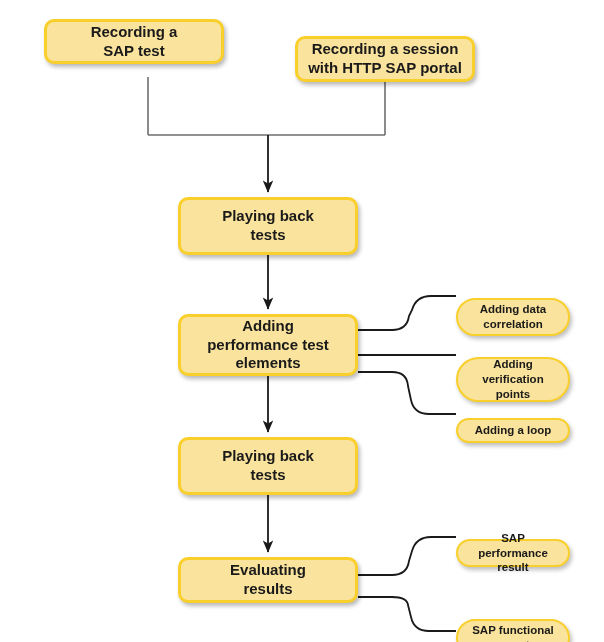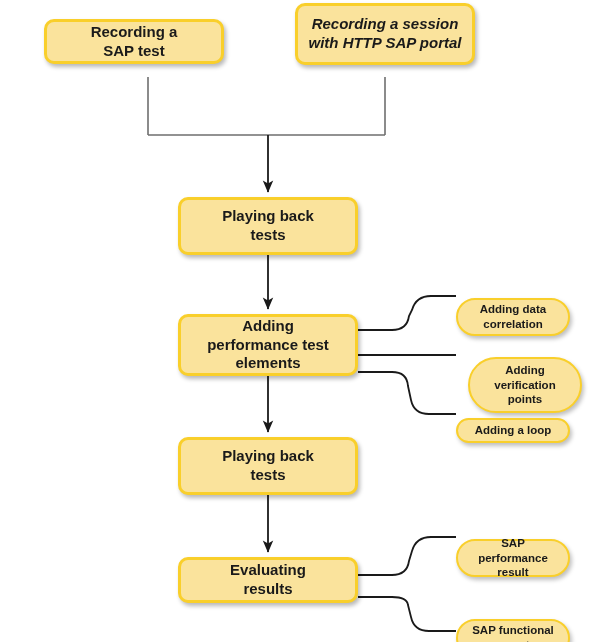--- a/index.html
+++ b/index.html
@@ -82,21 +82,21 @@
 
     <path d="M358,575 L392,575 Q407,575 409,561 L412,551 Q416,537 431,537 L456,537" stroke="#1a1a1a" stroke-width="1.8" fill="none"></path>
     <path d="M358,597 L392,597 Q407,597 408,605 L411,617 Q414,631 429,631 L456,631" stroke="#1a1a1a" stroke-width="1.8" fill="none"></path>
   </svg>
 
   <div class="node" style="left:44px; top:19px; width:180px; height:45px;">
     <span class="txt">Recording a
 SAP test</span>
   </div>
 
-  <div class="node" style="left:295px; top:3px; width:180px; height:62px;font-style:italic;">
+  <div class="node" style="left:295px; top:36px; width:180px; height:46px;">
     <span class="txt">Recording a session
 with HTTP SAP portal</span>
   </div>
 
   <div class="node" style="left:178px; top:197px; width:180px; height:58px;">
     <span class="txt">Playing back
 tests</span>
   </div>
 
   <div class="node" style="left:178px; top:314px; width:180px; height:62px;align-items:flex-end;">
@@ -113,30 +113,30 @@
   <div class="node" style="left:178px; top:557px; width:180px; height:46px;">
     <span class="txt">Evaluating
 results</span>
   </div>
 
   <div class="node pill" style="left:456px; top:277px; width:114px; height:38px;">
     <span class="txt">Adding data
 correlation</span>
   </div>
 
-  <div class="node pill" style="left:468px; top:336px; width:114px; height:56px;">
+  <div class="node pill" style="left:456px; top:336px; width:114px; height:45px;">
     <span class="txt">Adding verification
 points</span>
   </div>
 
   <div class="node pill" style="left:456px; top:397px; width:114px; height:25px;">
     <span class="txt">Adding a loop</span>
   </div>
 
-  <div class="node pill" style="left:456px; top:518px; width:114px; height:38px;">
+  <div class="node pill" style="left:456px; top:518px; width:114px; height:28px;">
     <span class="txt">SAP performance
 result</span>
   </div>
 
   <div class="node pill" style="left:456px; top:598px; width:114px; height:38px;">
     <span class="txt">SAP functional
 report</span>
   </div>
 
 </div>

